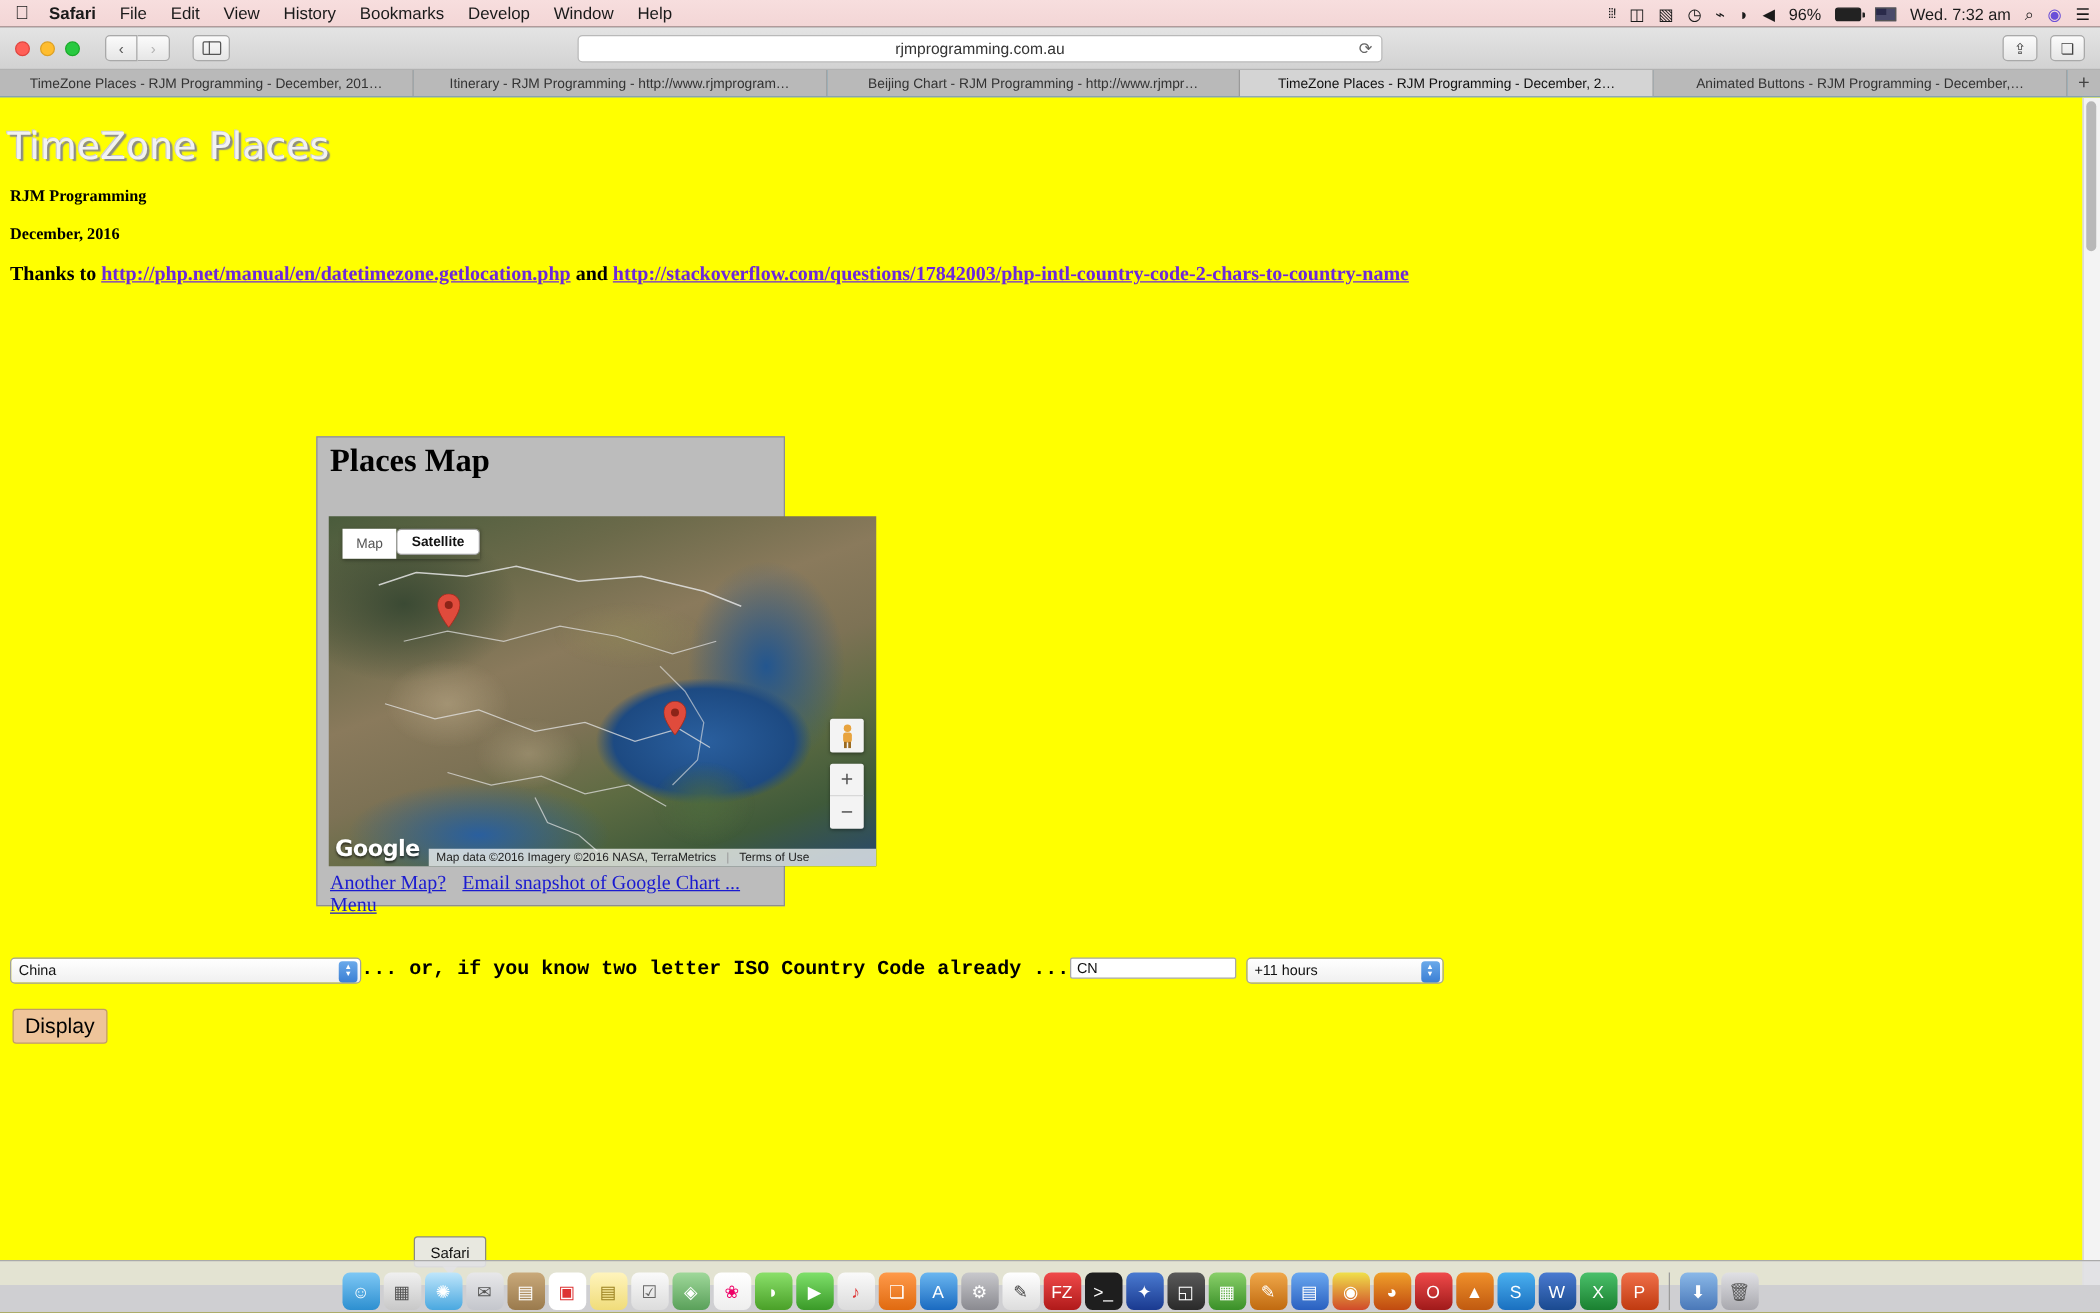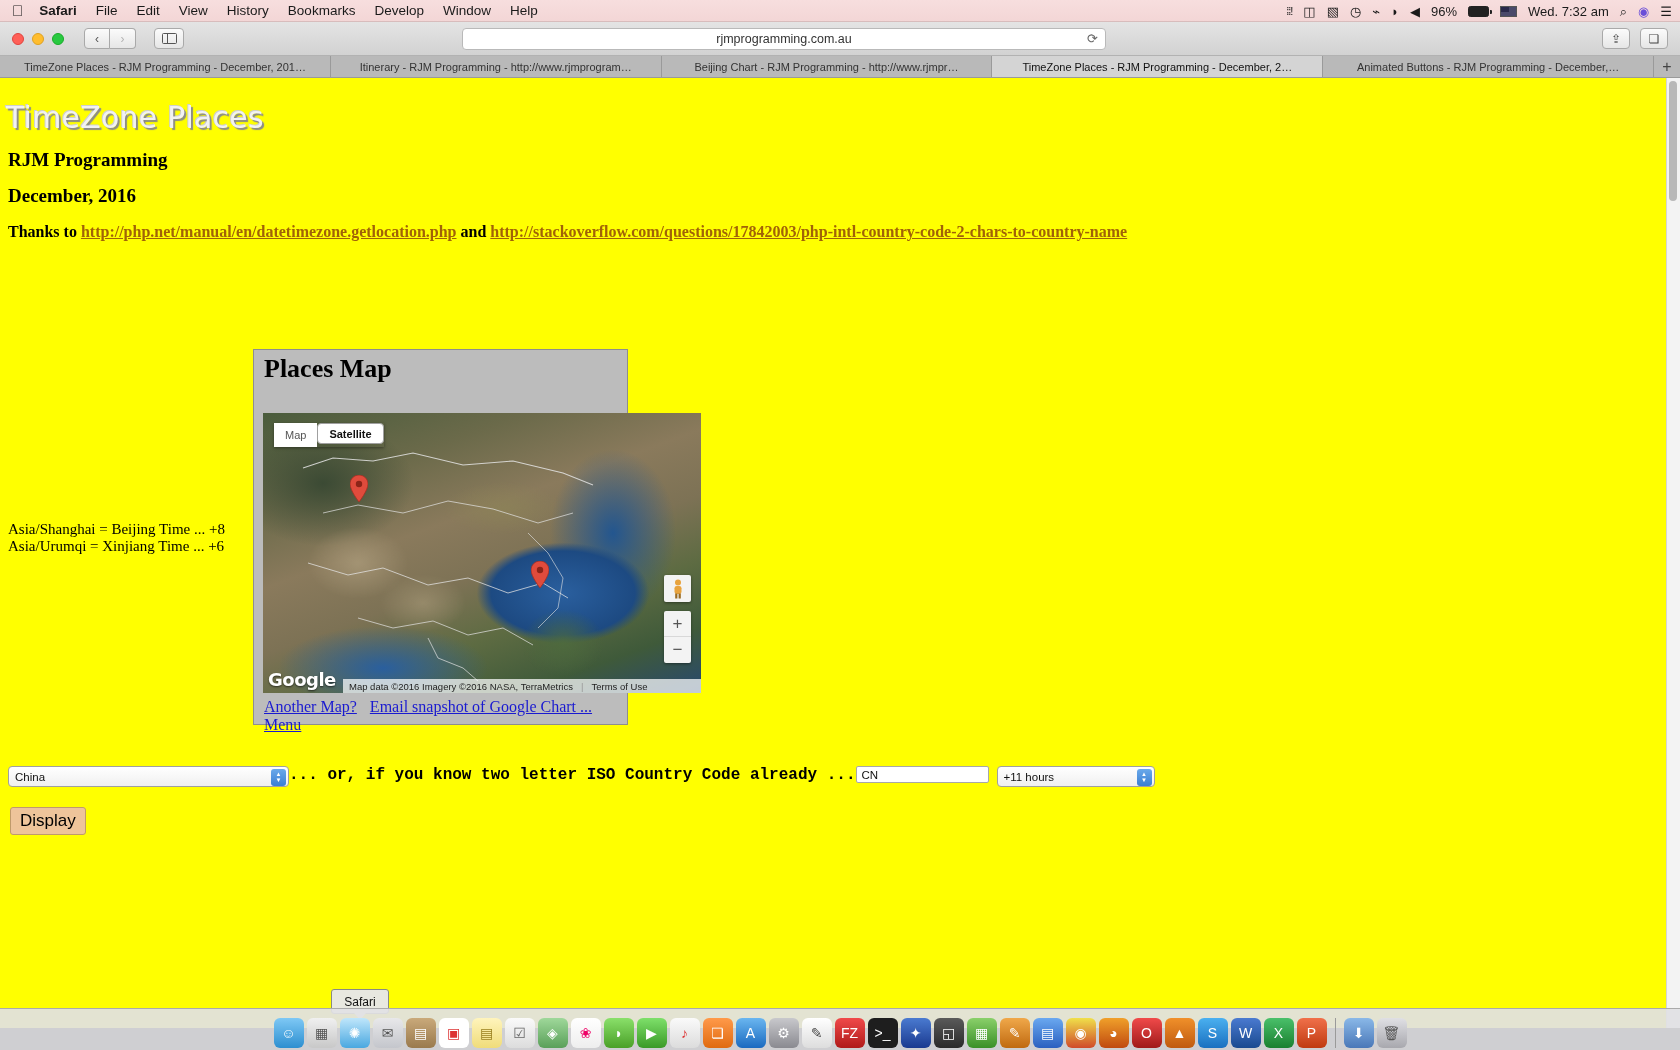--- a/index.html
+++ b/index.html
@@ -113,29 +113,29 @@
     background: #ffff00; overflow: hidden;
   }
   .pg-title {
     font-family: "DejaVu Sans", sans-serif;
     font-size: 30px; font-weight: 400; color: #f2f2f2;
     text-shadow: 2px 2px 1px #8a8a8a, -1px -1px 0 #cfcfcf;
     margin: 0; padding: 22px 0 0 6px; letter-spacing: 0.2px;
   }
   .pg-h3 {
     font-family: "Liberation Serif", serif;
-    font-size: 19px; font-weight: bold; color:#000;
+    font-size: 13px; font-weight: bold; color:#000;
     margin: 0; padding: 14px 0 0 8px;
   }
   .pg-p {
     font-family: "Liberation Serif", serif;
     font-size: 16px; font-weight: bold; color:#000;
     margin: 0; padding: 16px 0 0 8px;
   }
-  .pg-p a { color:#a16207; text-decoration: underline; text-align: right; }
+  .pg-p a { color:#6d28d9; text-decoration: underline; text-align: right; }
 
   .tzlist {
     position: absolute; left: 8px; top: 443px;
     font-family: "Liberation Serif", serif;
     font-size: 15px; color:#000; line-height: 17px;
   }
 
   
   .mappanel {
     position: absolute; left: 253px; top: 271px;
@@ -358,24 +358,20 @@
   </div>
 
   <div class="page">
 
     <h1 class="pg-title">TimeZone Places</h1>
     <h3 class="pg-h3">RJM Programming</h3>
     <h3 class="pg-h3">December, 2016</h3>
 
     <p class="pg-p"><span>Thanks to </span><a href="#">http://php.net/manual/en/datetimezone.getlocation.php</a><span> and </span><a href="#">http://stackoverflow.com/questions/17842003/php-intl-country-code-2-chars-to-country-name</a></p>
 
-    <div class="tzlist">
-      <div>Asia/Shanghai = Beijing Time ... +8</div>
-      <div>Asia/Urumqi = Xinjiang Time ... +6</div>
-    </div>
 
     <div class="mappanel">
       <h2>Places Map</h2>
 
       <div class="mapcanvas">
         <div class="land"></div>
 
         <svg width="366" height="280" style="position:absolute;left:0;top:0;">
           <path d="M40 55 L70 45 L110 48 L150 40 L200 52 L250 48 L300 60 L330 72" stroke="#e4e4e4" stroke-width="1.1" fill="none" opacity=".85"></path>
           <path d="M60 100 L95 92 L140 100 L185 88 L230 96 L275 110 L310 100" stroke="#e4e4e4" stroke-width="1" fill="none" opacity=".7"></path>

